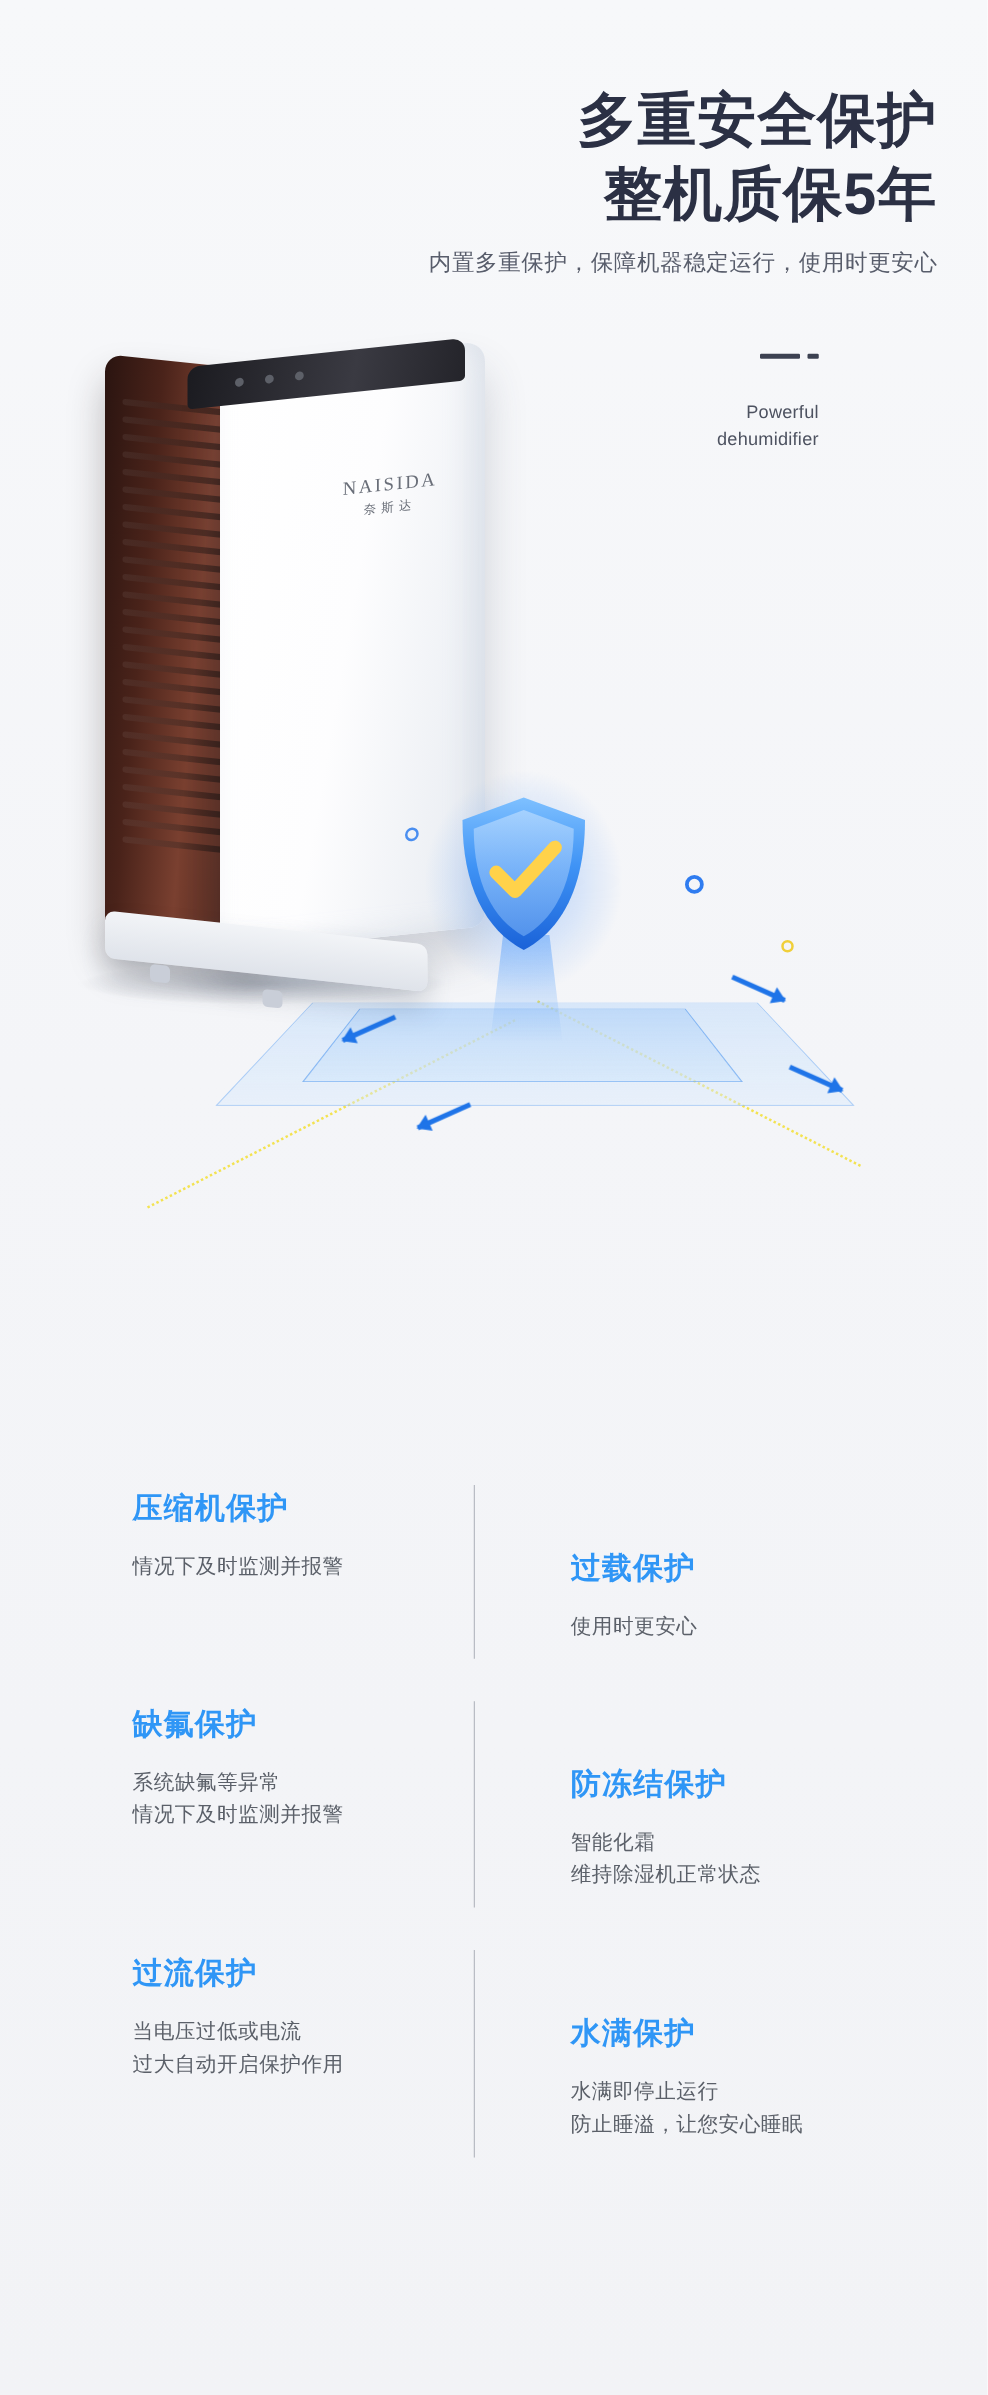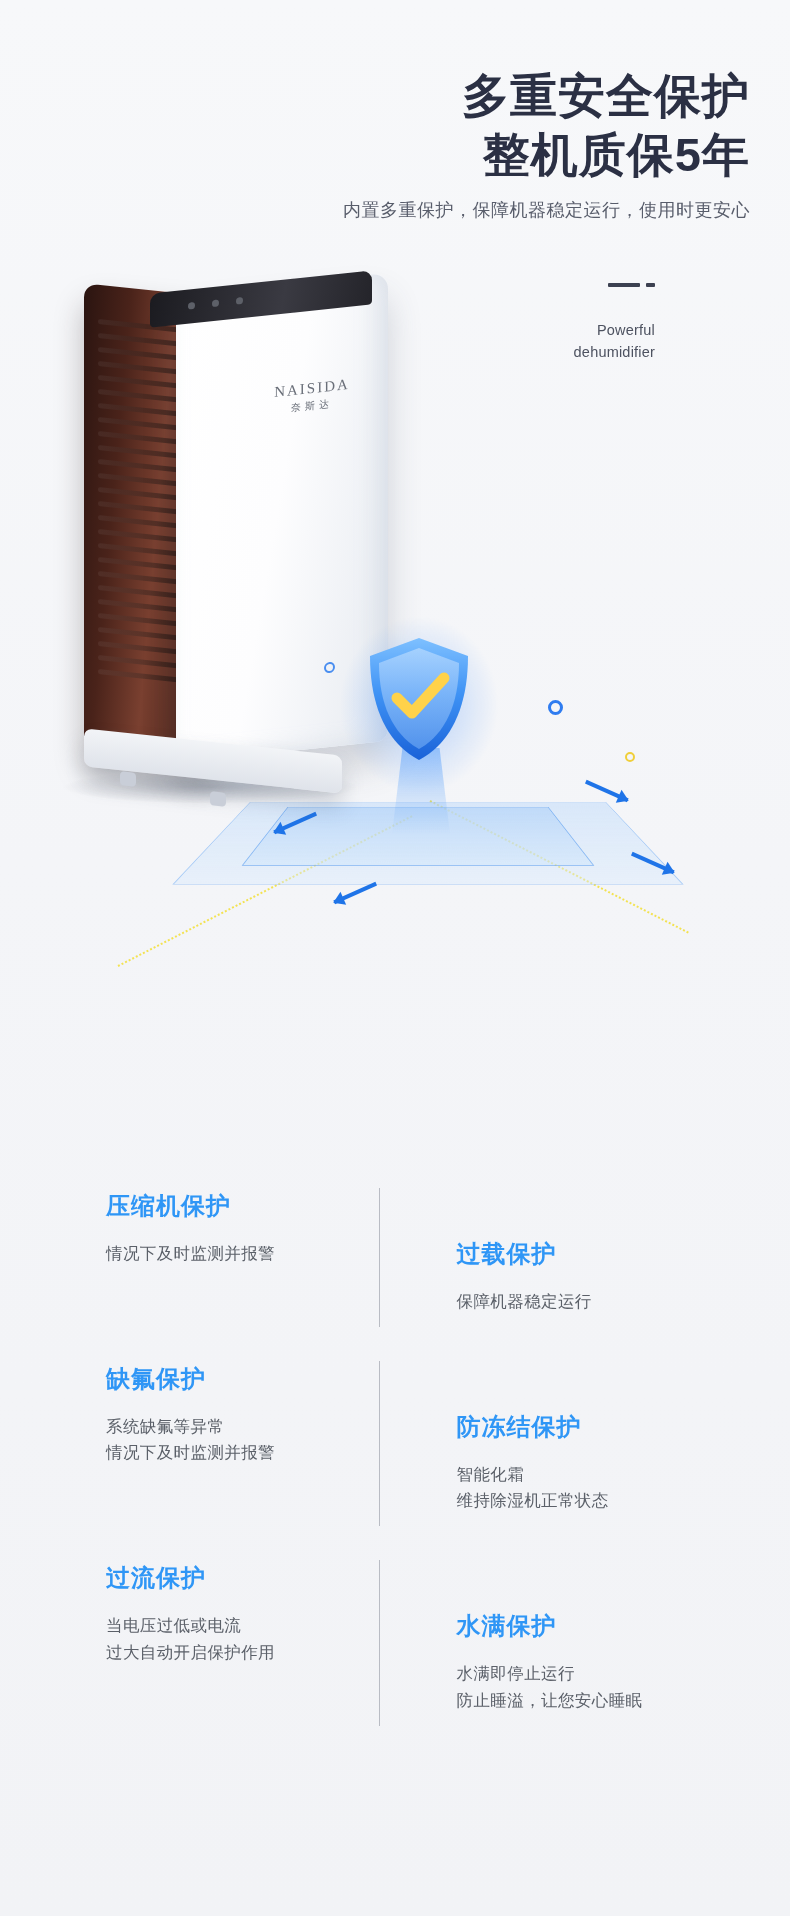--- a/index.html
+++ b/index.html
@@ -306,21 +306,21 @@
     <div class="divider"></div>
     <div class="fcell">
       <div class="ftitle">压缩机保护</div>
       <div class="fdesc">
         <span>情况下及时监测并报警</span>
       </div>
     </div>
     <div class="fcell right">
       <div class="ftitle">过载保护</div>
       <div class="fdesc">
-        <span>保障机器稳定运行</span>
+        <span>使用时更安心</span>
       </div>
     </div>
   </div>
 
   <div class="frow">
     <div class="divider"></div>
     <div class="fcell">
       <div class="ftitle">缺氟保护</div>
       <div class="fdesc">
         <span>系统缺氟等异常</span>

